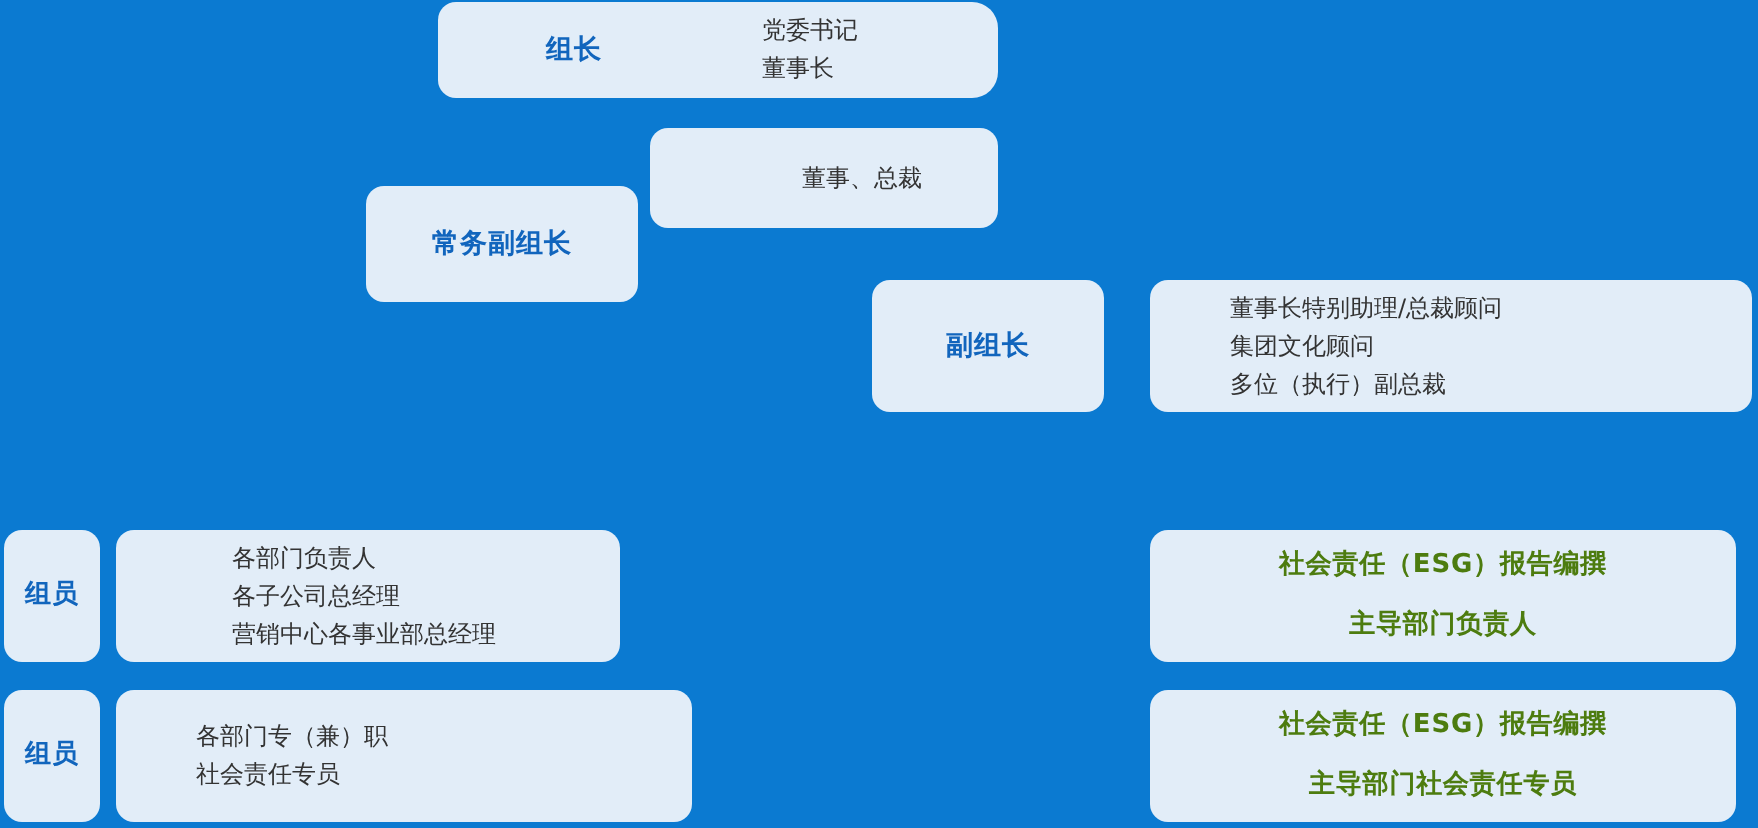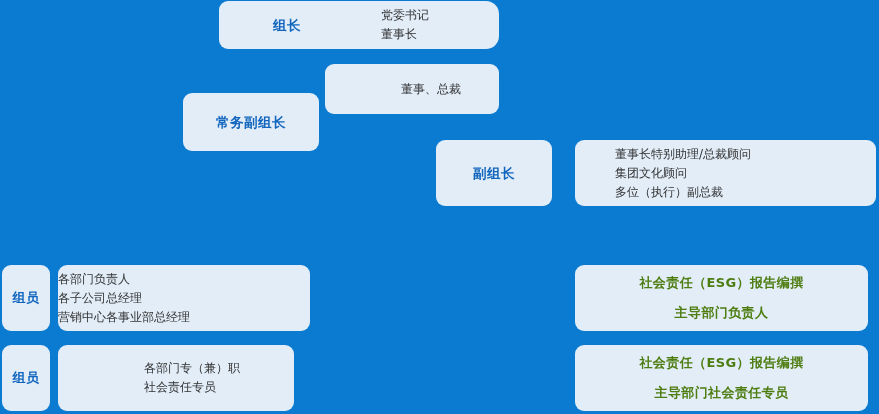--- a/index.html
+++ b/index.html
@@ -84,34 +84,34 @@
   </div>
   <div class="card leftish" style="left:575px; top:140px; width:301px; height:66px; padding-left:40px;">
     <div class="detail-text">董事长特别助理/总裁顾问
 集团文化顾问
 多位（执行）副总裁</div>
   </div>
 
   <div class="card center" style="left:2px; top:265px; width:48px; height:66px;">
     <div class="role-label small">组员</div>
   </div>
-  <div class="card leftish" style="left:58px; top:265px; width:252px; height:66px; ">
+  <div class="card leftish" style="left:58px; top:265px; width:252px; height:66px; padding-left:58px;">
     <div class="detail-text">各部门负责人
 各子公司总经理
 营销中心各事业部总经理</div>
   </div>
   <div class="card center" style="left:575px; top:265px; width:293px; height:66px;">
     <div class="esg-text">社会责任（ESG）报告编撰
 主导部门负责人</div>
   </div>
 
   <div class="card center" style="left:2px; top:345px; width:48px; height:66px;">
     <div class="role-label small">组员</div>
   </div>
-  <div class="card leftish" style="left:58px; top:345px; width:236px; height:66px; padding-left:86px;">
+  <div class="card leftish" style="left:58px; top:345px; width:288px; height:66px; padding-left:40px;">
     <div class="detail-text">各部门专（兼）职
 社会责任专员</div>
   </div>
   <div class="card center" style="left:575px; top:345px; width:293px; height:66px;">
     <div class="esg-text">社会责任（ESG）报告编撰
 主导部门社会责任专员</div>
   </div>
 
 </div>
 

